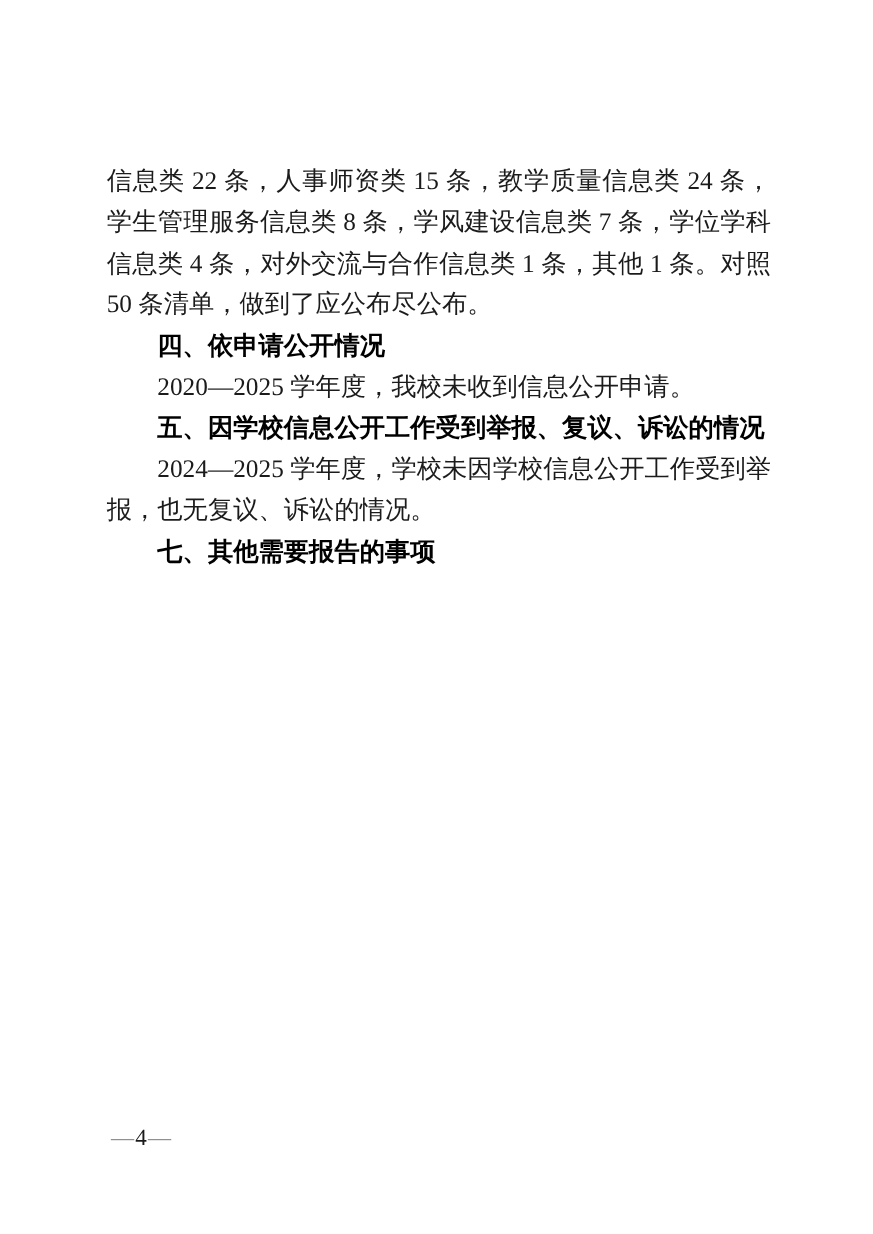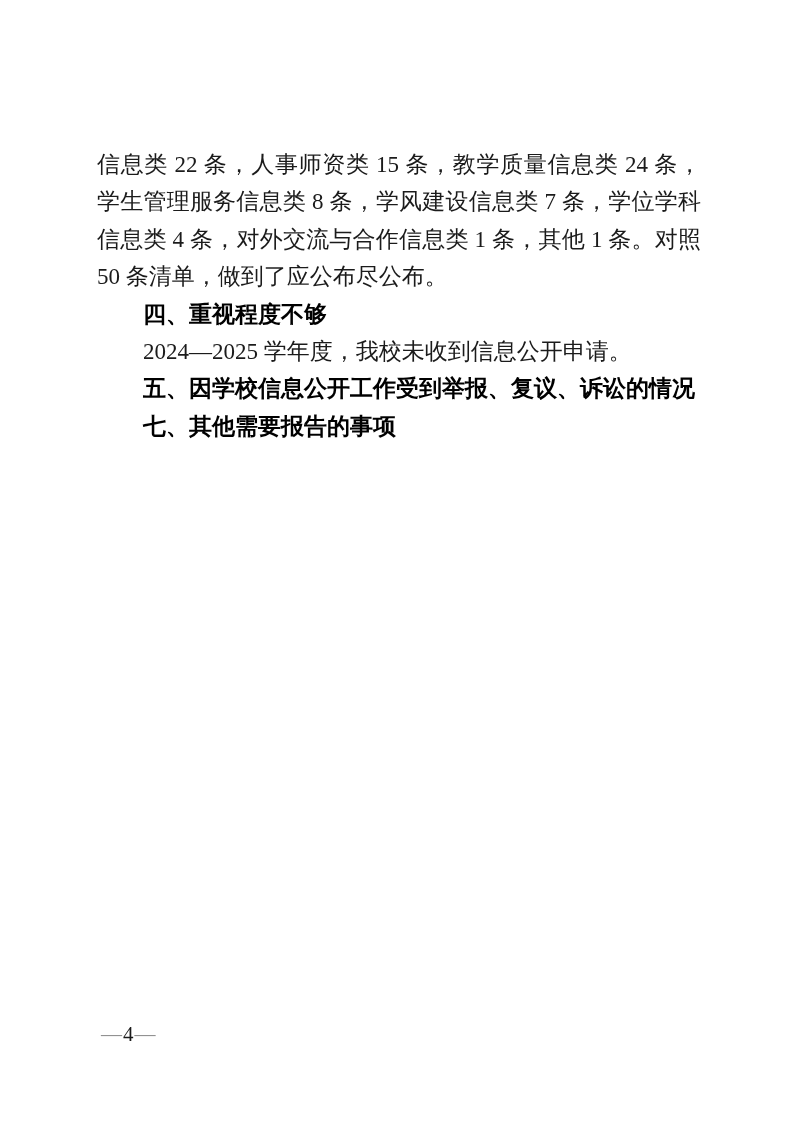--- a/index.html
+++ b/index.html
@@ -64,26 +64,27 @@
   }
 </style>
 </head>
 <body>
 
 <div class="page">
 
   <main class="content">
     <p class="para">信息类 22 条，人事师资类 15 条，教学质量信息类 24 条，学生管理服务信息类 8 条，学风建设信息类 7 条，学位学科信息类 4 条，对外交流与合作信息类 1 条，其他 1 条。对照 50 条清单，做到了应公布尽公布。</p>
 
-    <h2 class="heading">四、重视程度不够</h2>
+    <h2 class="heading">四、依申请公开情况</h2>
 
-    <p class="para indent">2024—2025 学年度，我校未收到信息公开申请。</p>
+    <p class="para indent">2020—2025 学年度，我校未收到信息公开申请。</p>
 
     <h2 class="heading">五、因学校信息公开工作受到举报、复议、诉讼的情况</h2>
 
+    <p class="para indent">2024—2025 学年度，学校未因学校信息公开工作受到举报，也无复议、诉讼的情况。</p>
 
 
 
     <h2 class="heading">七、其他需要报告的事项</h2>
 
   </main>
 
   <footer class="page-footer">
     <span class="footer-dash">—</span><span class="footer-num">4</span><span class="footer-dash">—</span>
   </footer>

